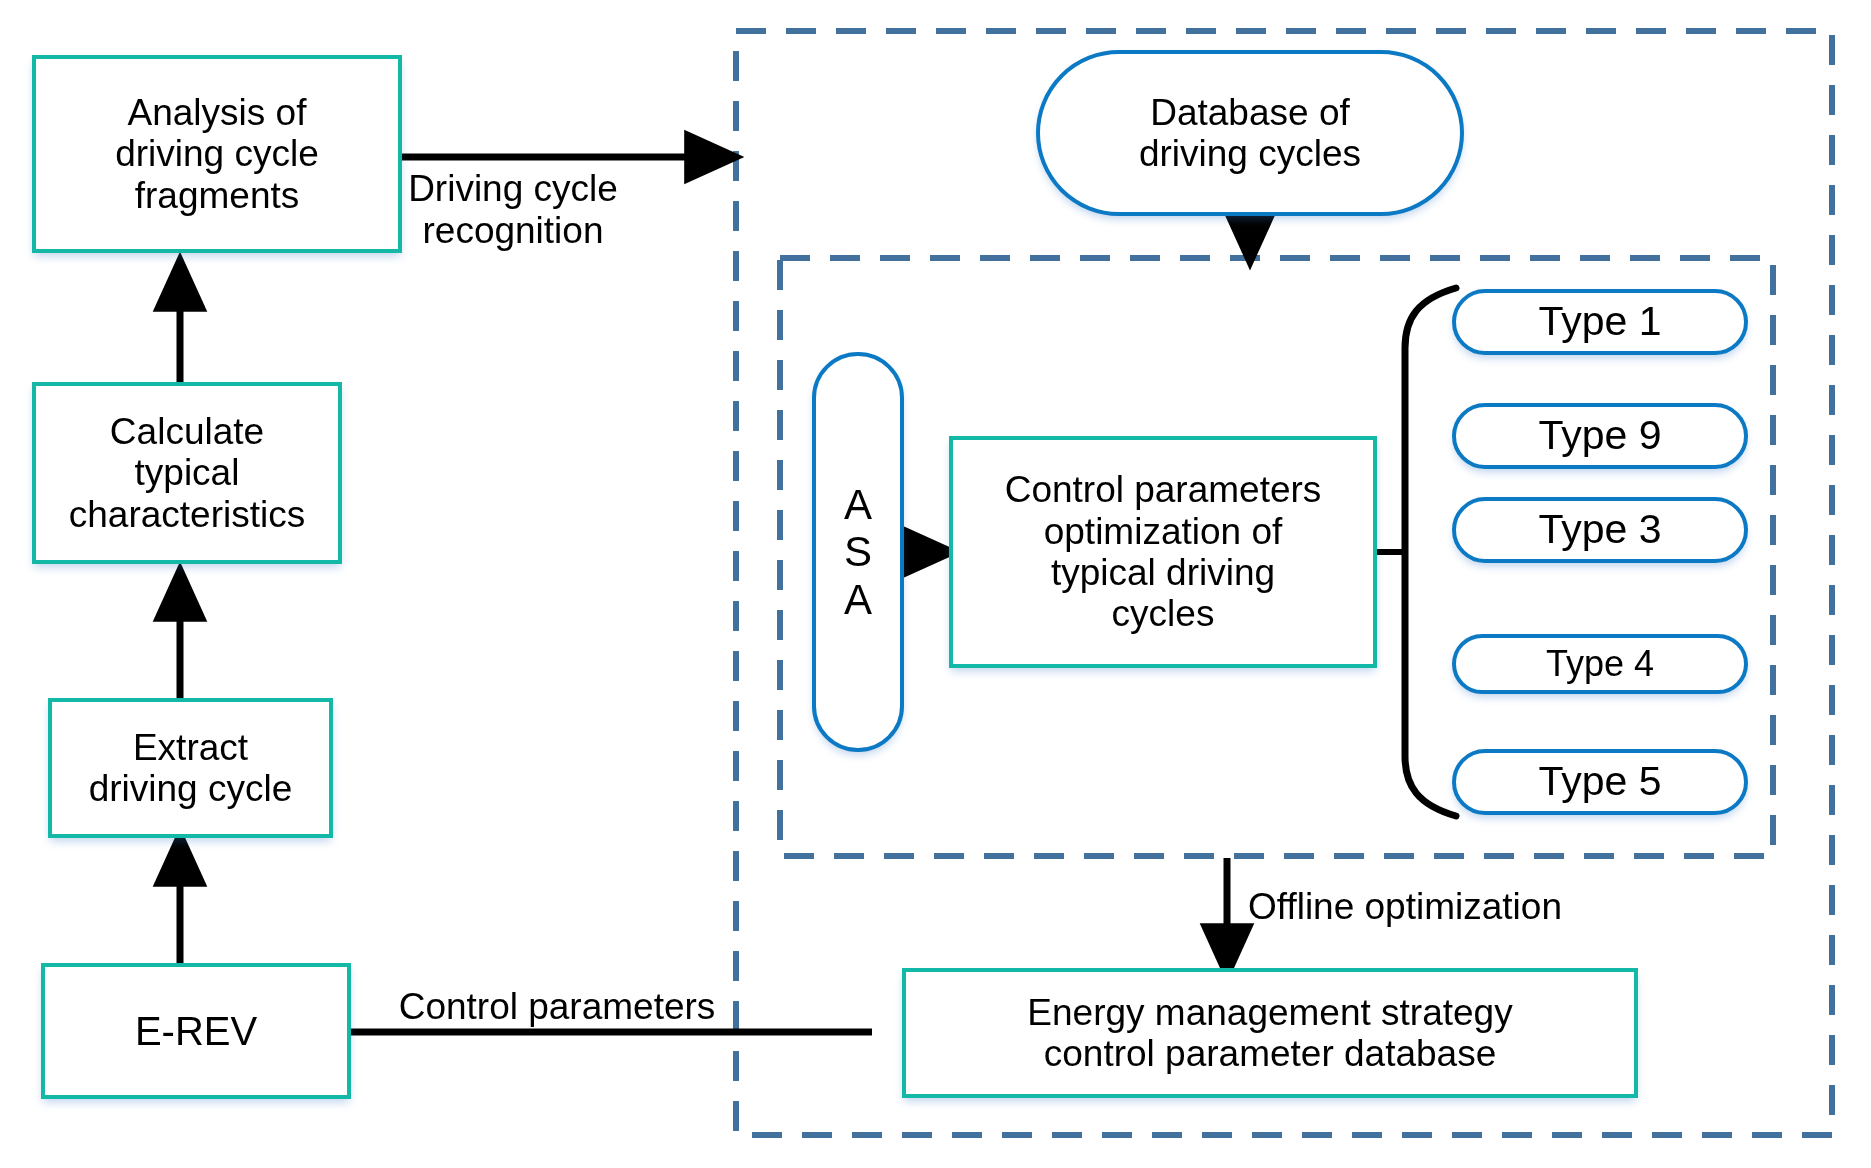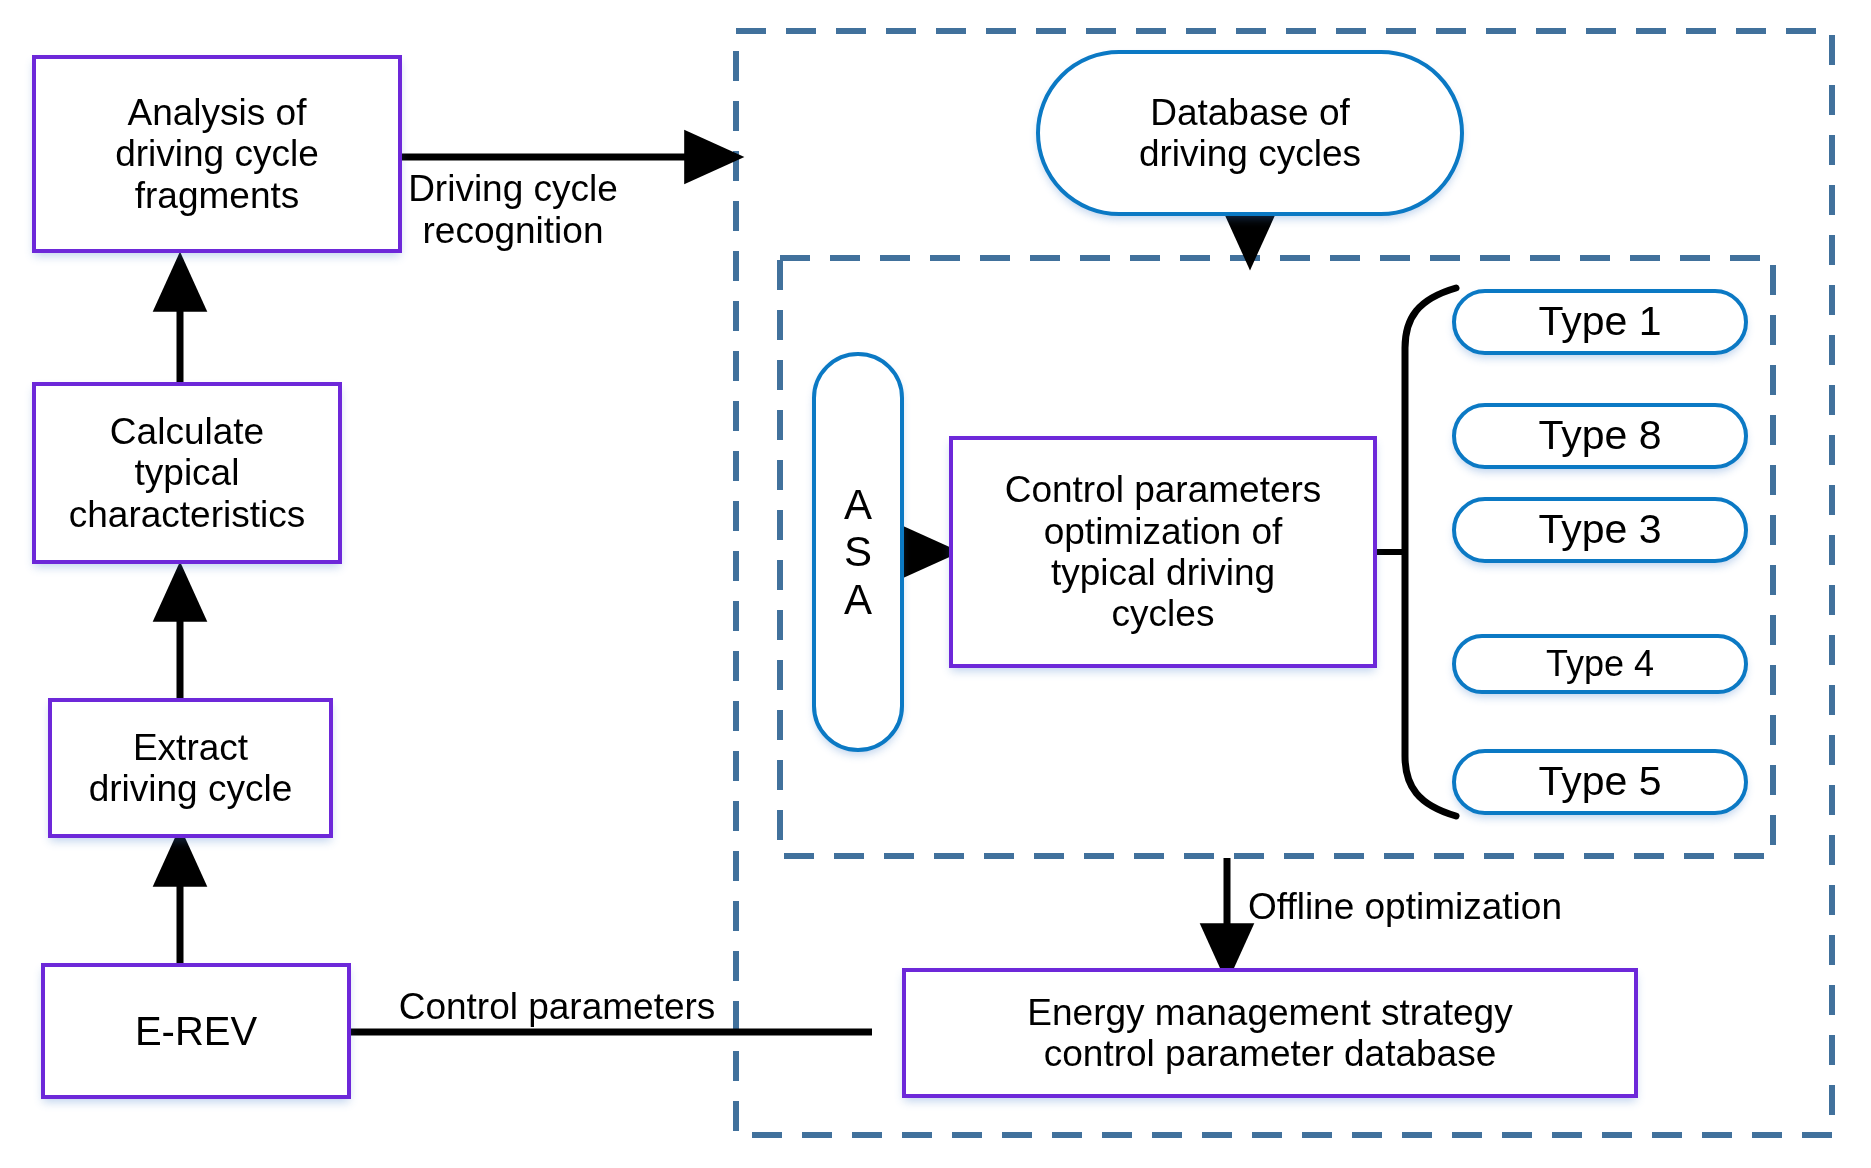--- a/index.html
+++ b/index.html
@@ -4,21 +4,21 @@
 <style>
   html,body{margin:0;padding:0;background:#ffffff;}
   body{width:1871px;height:1168px;position:relative;overflow:hidden;
        font-family:"Liberation Sans","DejaVu Sans",sans-serif;}
   #stage{position:absolute;inset:0;width:1871px;height:1168px;}
   svg.layer{position:absolute;left:0;top:0;width:1871px;height:1168px;pointer-events:none;}
 
   .node{position:absolute;box-sizing:border-box;background:#ffffff;
         display:flex;align-items:center;justify-content:center;text-align:center;
         color:#000;line-height:1.12;}
-  .rect{border:4px solid #6d28d9;}
+  .rect{border:4px solid #14b8a6;}
   .pill{border:4px solid #0B79C4;border-radius:999px;}
   .shadowed{box-shadow:0 5px 9px -2px rgba(60,120,200,0.33);}
 
   .lbl{position:absolute;color:#000;white-space:pre;line-height:1.14;text-align:center;}
 </style>
 </head>
 <body>
 
 <div id="stage">
 
@@ -71,21 +71,21 @@
   <div class="node pill shadowed" style="left:812px;top:352px;width:92px;height:400px;font-size:42px;white-space:pre-line;">A
 S
 A</div>
 
   <div class="node rect shadowed" style="left:949px;top:436px;width:428px;height:232px;font-size:37px;white-space:pre-line;">Control parameters
 optimization of
 typical driving
 cycles</div>
 
   <div class="node pill shadowed" style="left:1452px;top:289px;width:296px;height:66px;font-size:41px;">Type 1</div>
-  <div class="node pill shadowed" style="left:1452px;top:403px;width:296px;height:66px;font-size:41px;">Type 8</div>
+  <div class="node pill shadowed" style="left:1452px;top:403px;width:296px;height:66px;font-size:41px;">Type 9</div>
   <div class="node pill shadowed" style="left:1452px;top:497px;width:296px;height:66px;font-size:41px;">Type 3</div>
   <div class="node pill shadowed" style="left:1452px;top:634px;width:296px;height:60px;font-size:36px;">Type 4</div>
   <div class="node pill shadowed" style="left:1452px;top:749px;width:296px;height:66px;font-size:41px;">Type 5</div>
 
   <div class="node rect shadowed" style="left:872px;top:968px;width:736px;height:130px;font-size:37px;white-space:pre-line;margin-left:30px;">Energy management strategy
 control parameter database</div>
 
   <div class="lbl" style="left:363px;top:168px;width:300px;font-size:37px;white-space:pre-line;">Driving cycle
 recognition</div>
 

